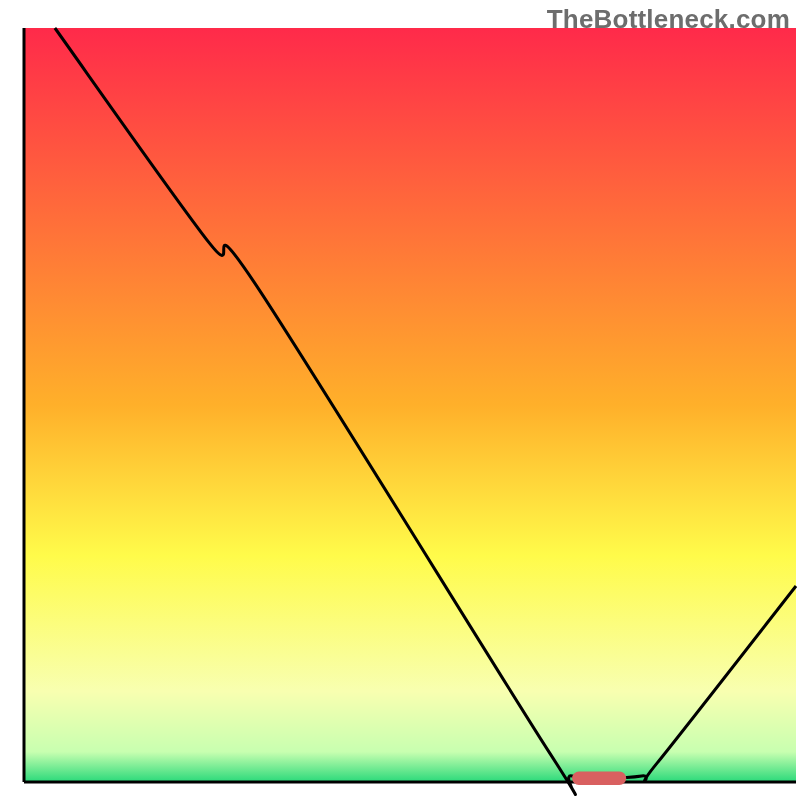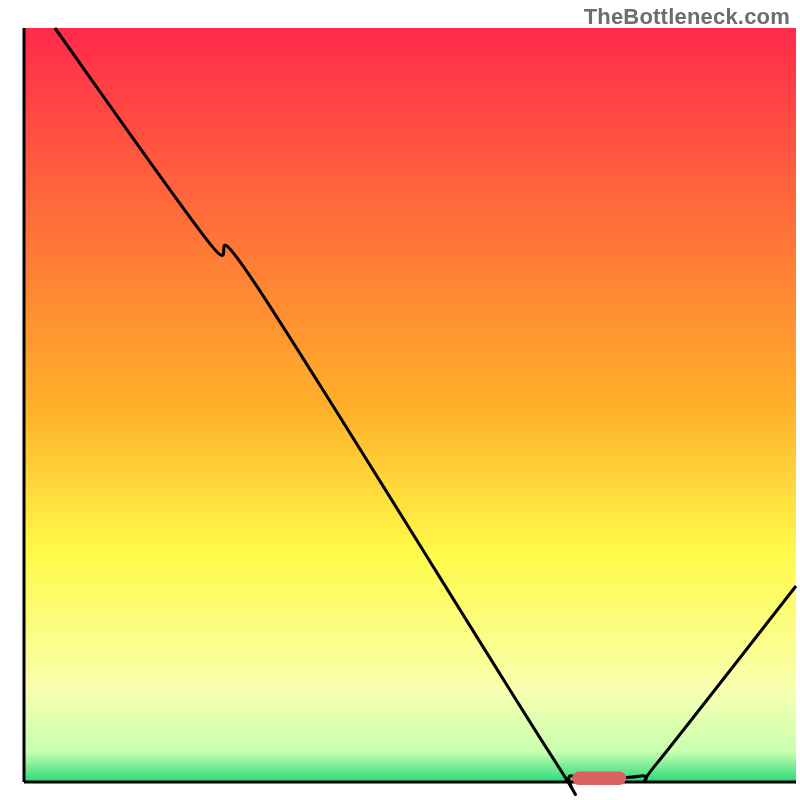--- a/index.html
+++ b/index.html
@@ -13,21 +13,21 @@
   }
   .container {
     position: relative;
     width: 800px;
     height: 800px;
   }
   .watermark {
     position: absolute;
     top: 4px;
     right: 10px;
-    font-size: 22px;
+    font-size: 26px;
     font-weight: 600;
     color: #6d6d6d;
     letter-spacing: 0.2px;
     z-index: 10;
   }
   .chart-wrap {
     position: absolute;
     left: 0;
     top: 0;
     width: 800px;

